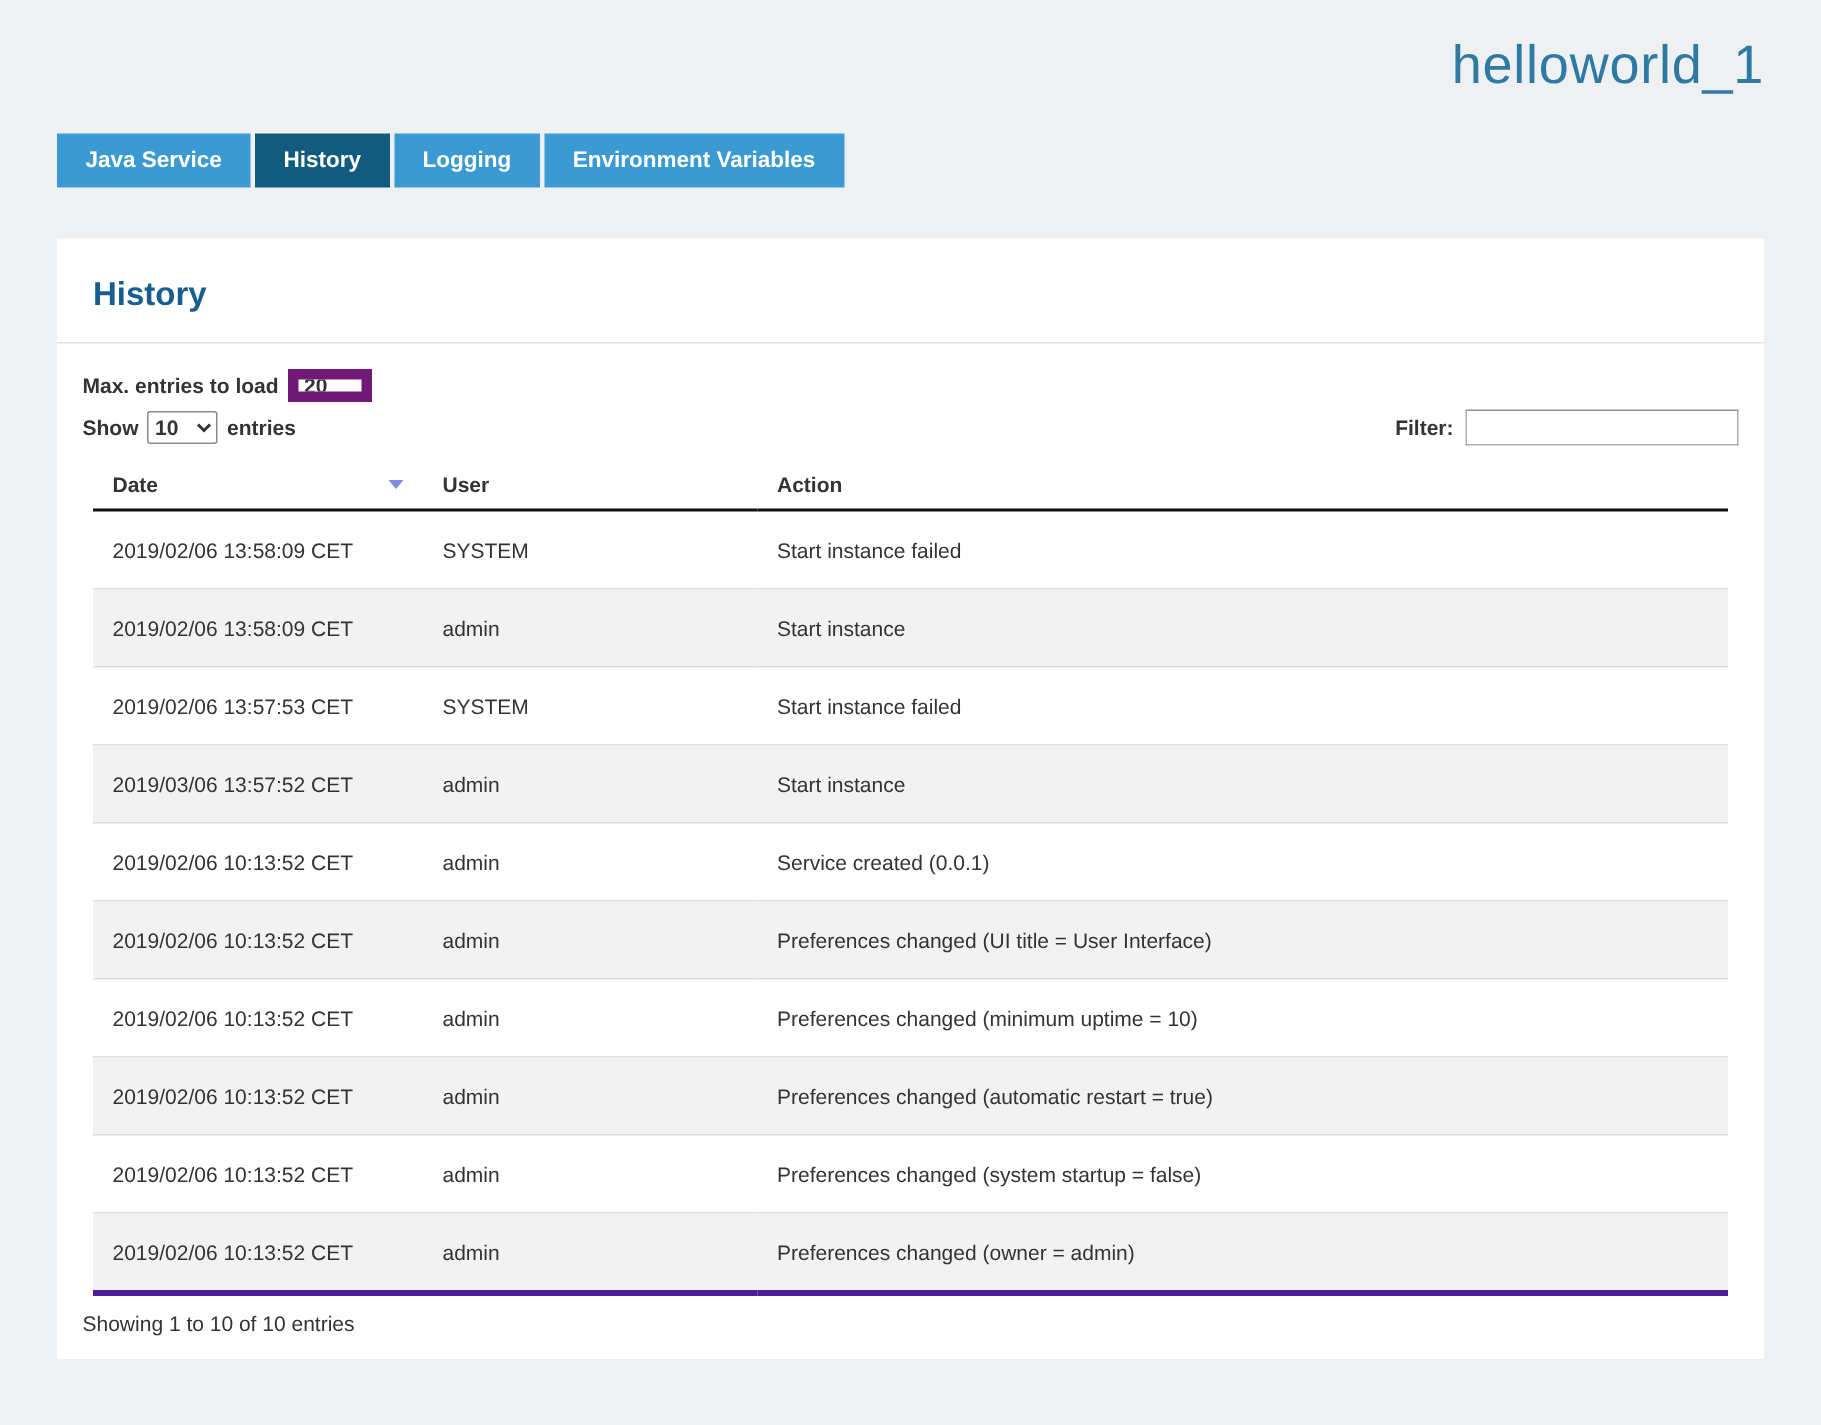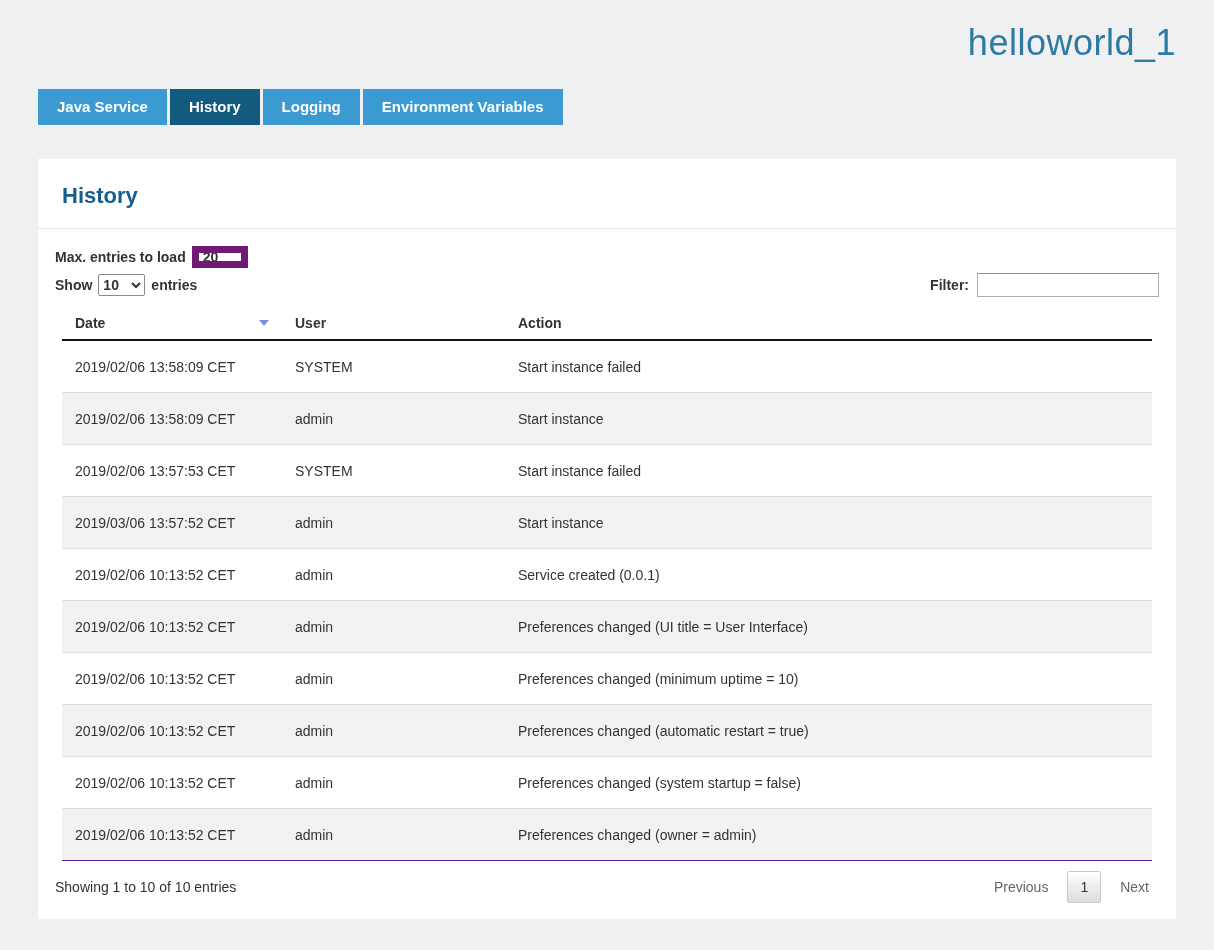--- a/index.html
+++ b/index.html
@@ -76,21 +76,21 @@
     font-size: 14px; color: #333;
     padding: 2px 6px;
   }
 
   
   .table-wrap { margin: 0 24px; }
   table.history {
     width: 100%;
     border-collapse: collapse;
     font-size: 14px;
-    border-bottom: 1px solid #4c1d95;
+    border-bottom: 4px solid #4c1d95;
   }
   table.history thead th {
     text-align: left;
     font-weight: bold;
     color: #333;
     padding: 10px 13px 8px;
     border-bottom: 2px solid #111;
     cursor: pointer;
     user-select: none;
   }
@@ -238,21 +238,16 @@
     <td>2019/02/06 10:13:52 CET</td>
     <td>admin</td>
     <td>Preferences changed (owner = admin)</td>
   </tr>
           </tbody>
       </table>
     </div>
 
     <div class="card-footer">
       <span>Showing 1 to 10 of 10 entries</span>
-      <div class="pagination">
-        <span class="page-link">Previous</span>
-        <span class="page-number">1</span>
-        <span class="page-link">Next</span>
-      </div>
     </div>
 
   </div>
 </div>
 
 </body></html>

